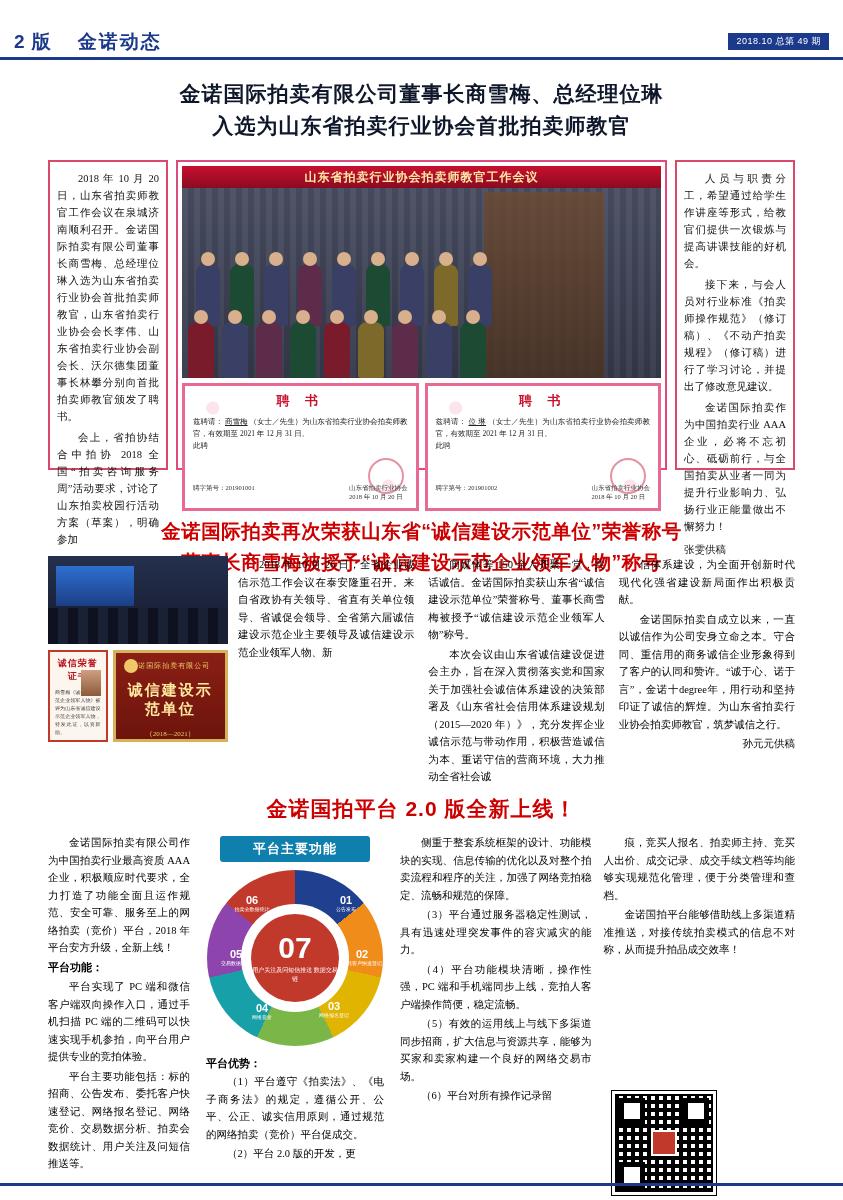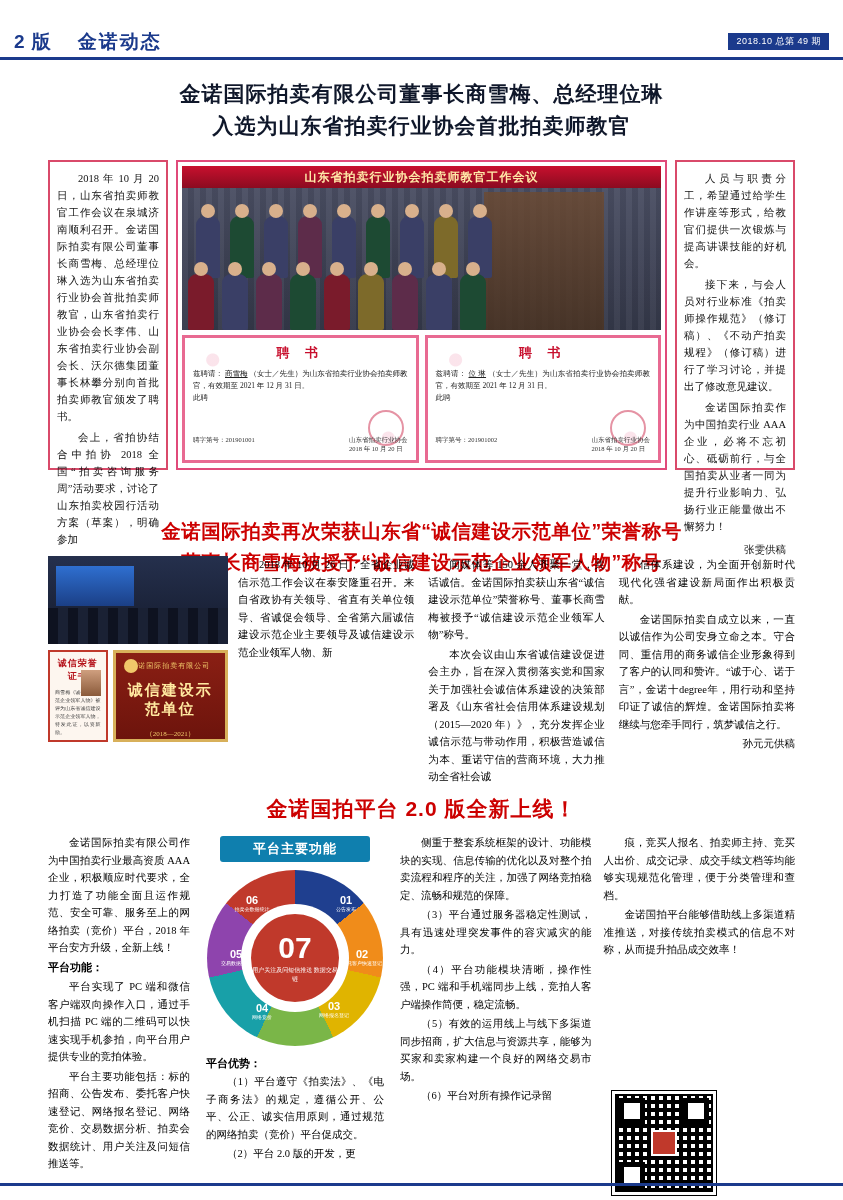--- a/index.html
+++ b/index.html
@@ -80,33 +80,33 @@
     border: 2px solid #d94a6a;
     padding: 8px 7px;
     font-size: 10.5px;
     line-height: 17px;
     text-align: justify;
     color: #111;
   }
   .a1-left { left: 0; }
   .a1-right { right: 0; }
   .a1-left p, .a1-right p { margin: 0 0 4px 0; text-indent: 2em; }
-  .byline { text-align: right; margin-top: 6px; font-size: 10.5px; }
+  .byline { text-align: left; margin-top: 6px; font-size: 10.5px; }
 
   .a1-center {
     position: absolute;
     left: 128px; right: 128px; top: 0;
     height: 310px;
     border: 2px solid #e04a7a;
     padding: 4px;
     background: #fff;
   }
   .photo-banner {
     position: relative;
-    height: 164px;
+    height: 212px;
     background: linear-gradient(#3b3f52, #2b2f40);
     overflow: hidden;
   }
   .banner-strip {
     position: absolute; top: 0; left: 0; right: 0;
     height: 22px;
     background: linear-gradient(#c8102e, #8b0b20);
     color: #ffe9a8;
     font-family: "Liberation Sans", sans-serif;
     font-size: 12px;
@@ -507,21 +507,21 @@
     <div class="a2-cols">
       <div class="col">
         <p>2018 年 10 月 26 日，全省企业诚信示范工作会议在泰安隆重召开。来自省政协有关领导、省直有关单位领导、省诚促会领导、全省第六届诚信建设示范企业主要领导及诚信建设示范企业领军人物、新</p>
       </div>
       <div class="col">
         <p>闻媒体等 150 余人齐聚一堂，共话诚信。金诺国际拍卖获山东省“诚信建设示范单位”荣誉称号、董事长商雪梅被授予“诚信建设示范企业领军人物”称号。</p>
         <p>本次会议由山东省诚信建设促进会主办，旨在深入贯彻落实党和国家关于加强社会诚信体系建设的决策部署及《山东省社会信用体系建设规划（2015—2020 年）》，充分发挥企业诚信示范与带动作用，积极营造诚信为本、重诺守信的营商环境，大力推动全省社会诚</p>
       </div>
       <div class="col">
         <p>信体系建设，为全面开创新时代现代化强省建设新局面作出积极贡献。</p>
-        <p>金诺国际拍卖自成立以来，一直以诚信作为公司安身立命之本。守合同、重信用的商务诚信企业形象得到了客户的认同和赞许。“诚于心、诺于言”，金诺十degree年，用行动和坚持印证了诚信的辉煌。金诺国际拍卖将继续与您牵手同行，筑梦诚信之行。</p>
+        <p>金诺国际拍卖自成立以来，一直以诚信作为公司安身立命之本。守合同、重信用的商务诚信企业形象得到了客户的认同和赞许。“诚于心、诺于言”，金诺十degree年，用行动和坚持印证了诚信的辉煌。为山东省拍卖行业协会拍卖师教官，筑梦诚信之行。</p>
         <p class="sign">孙元元供稿</p>
       </div>
     </div>
   </div>
 
   <div class="headline3">金诺国拍平台 2.0 版全新上线！</div>
 
   <div class="a3">
     <div class="a3-grid">
 

